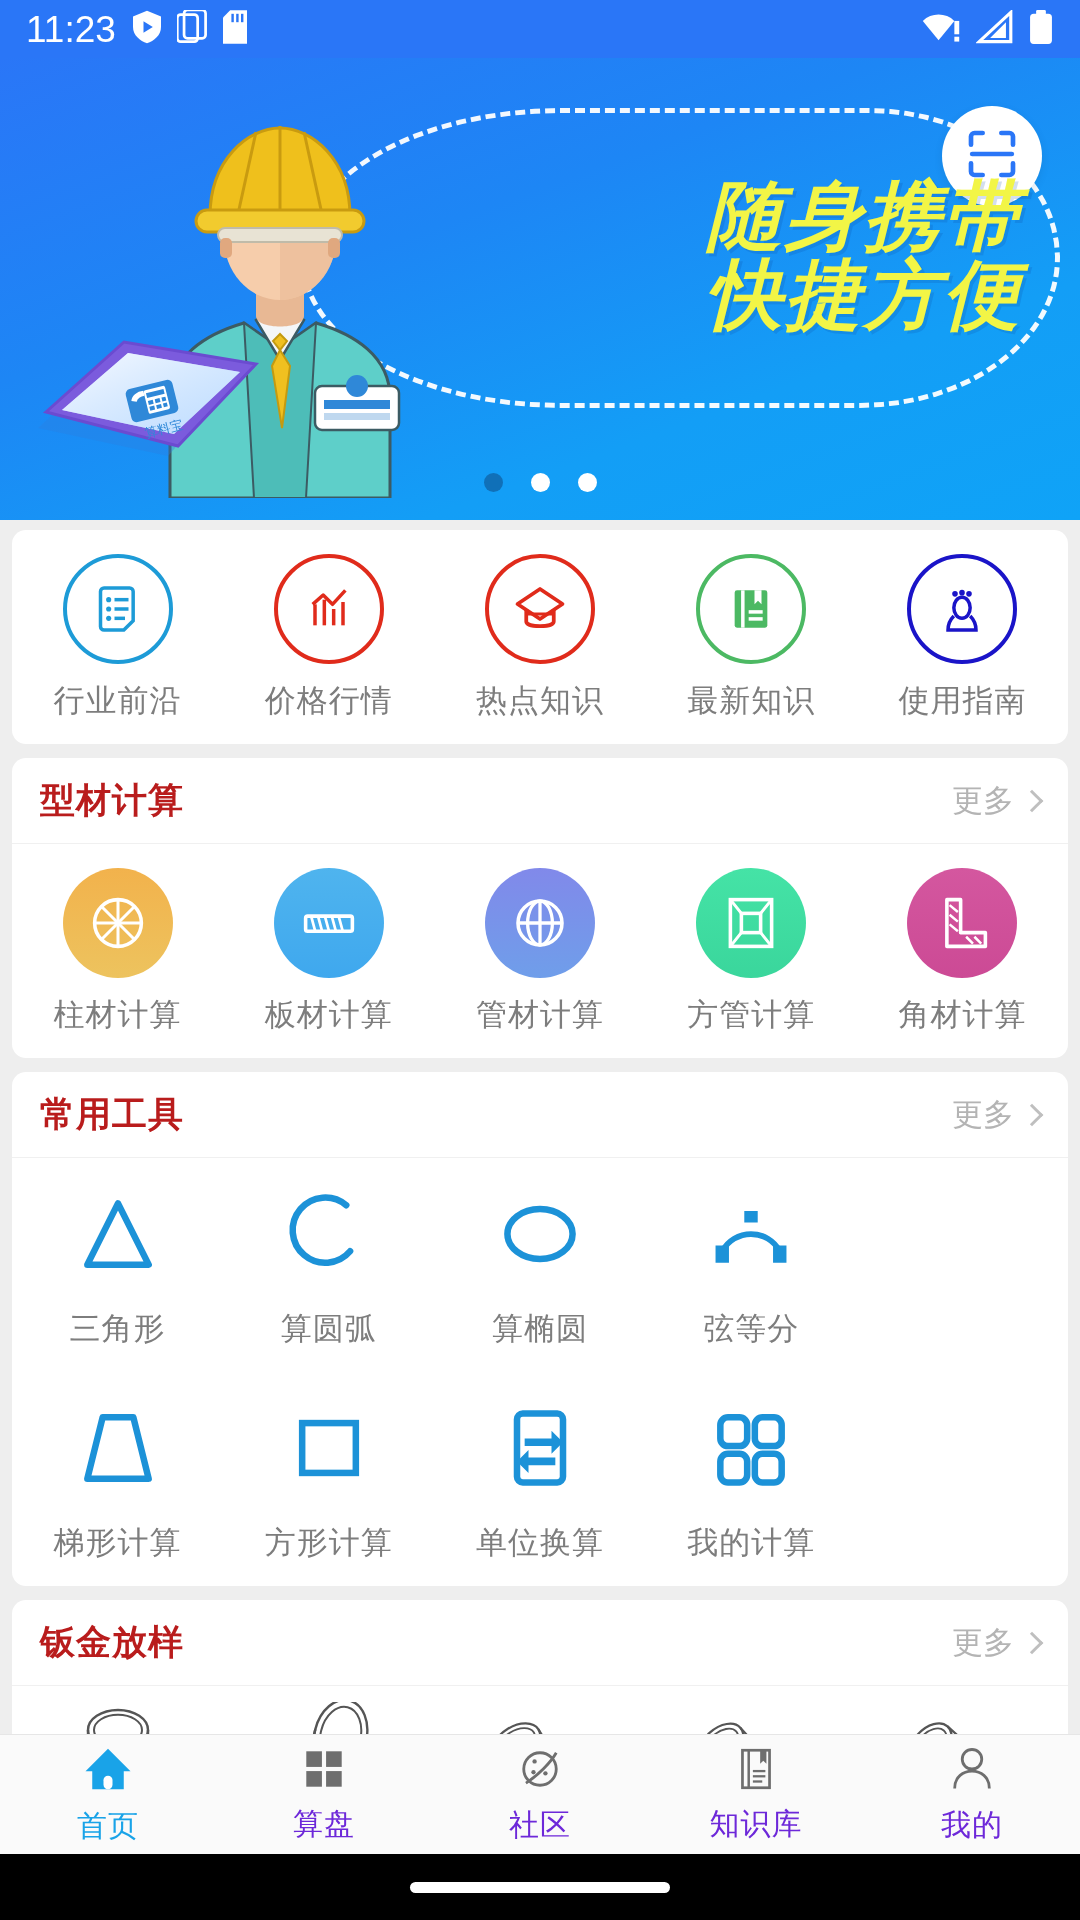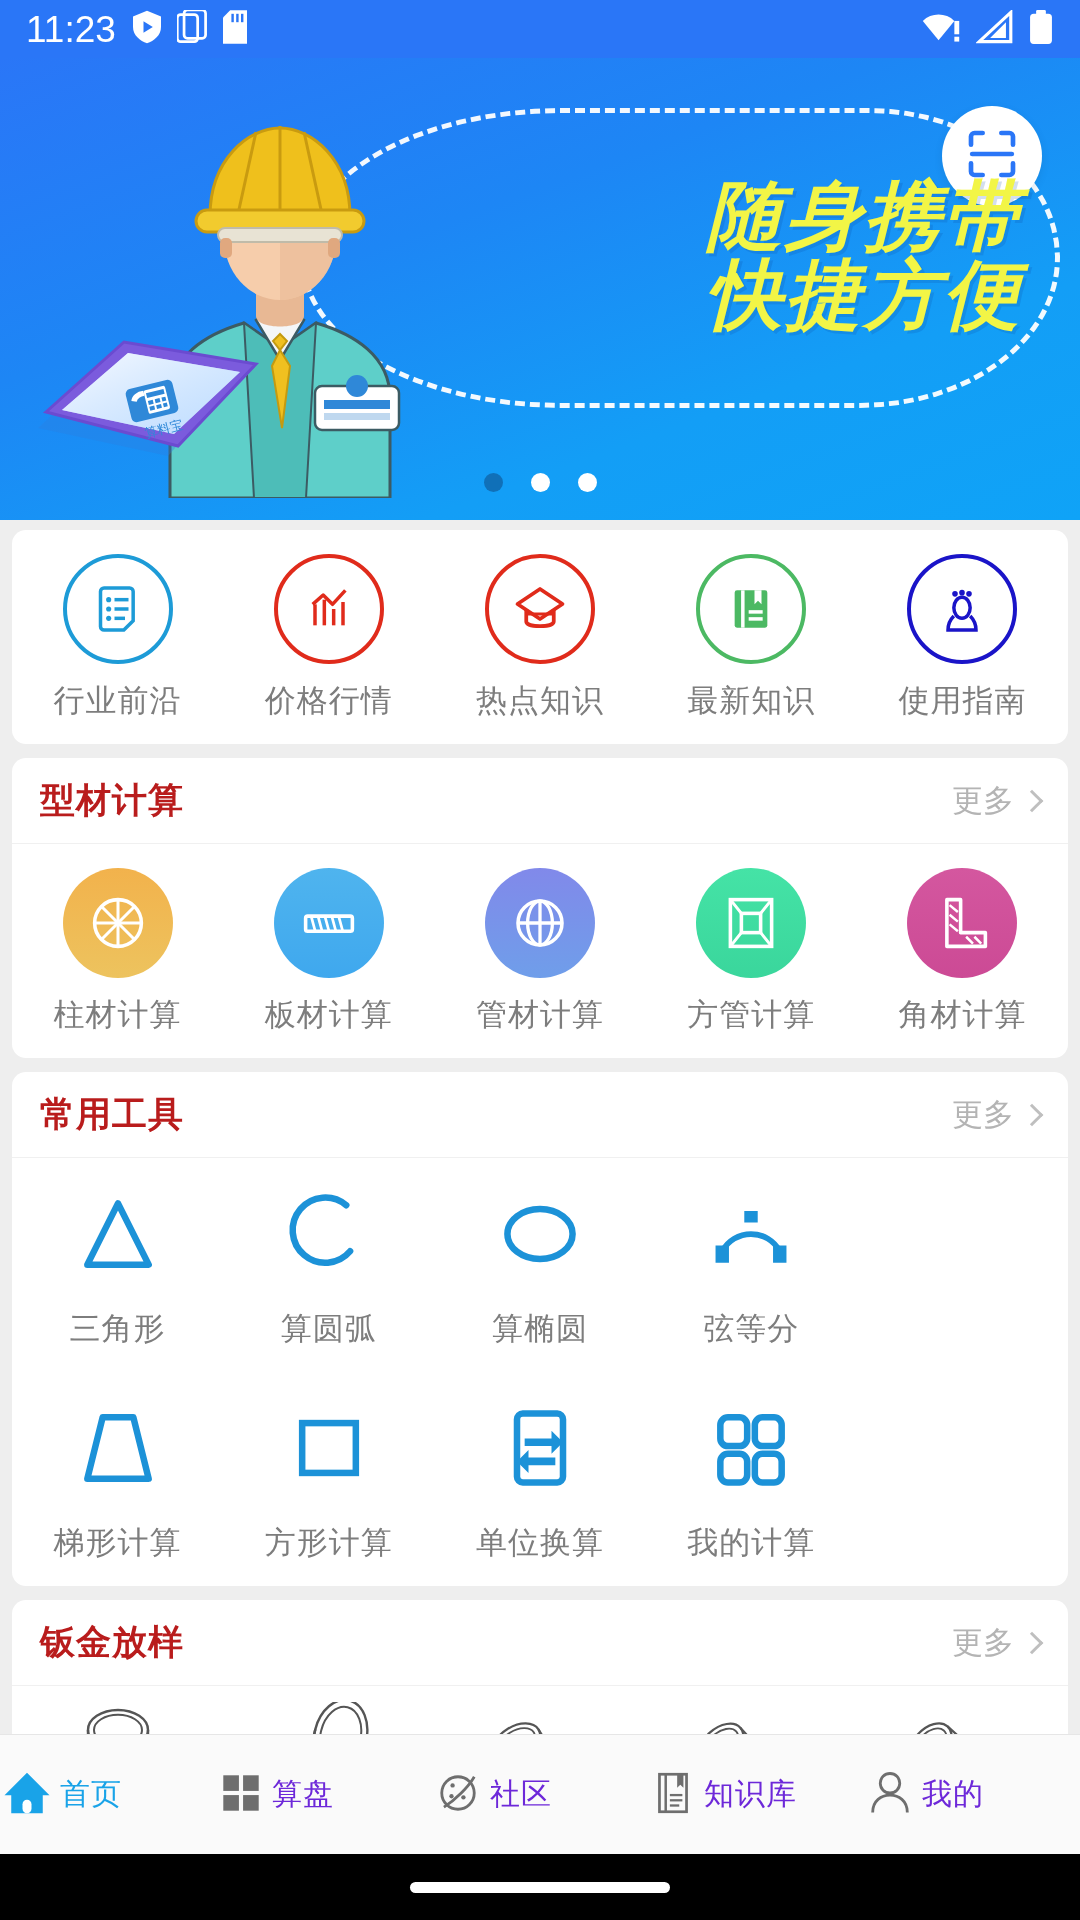--- a/index.html
+++ b/index.html
@@ -83,21 +83,21 @@
 
   .sheet-row { display: grid; grid-template-columns: repeat(5,1fr); height: 122px; overflow: hidden; }
   .sheet-cell { display: flex; align-items: flex-start; justify-content: center; padding-top: 16px; }
 
   
   .tabbar {
     position: absolute; left: 0; bottom: 66px; width: 1080px; height: 120px;
     background: #fafafa; border-top: 1px solid #e6e6e6;
     display: grid; grid-template-columns: repeat(5,1fr); align-items: center;
   }
-  .tab { display: flex; flex-direction: row; align-items: center; gap: 6px; }
+  .tab { display: flex; flex-direction: column; align-items: center; gap: 6px; }
   .tab .tlbl { font-size: 30px; color: #6d28d9; letter-spacing: 1px; }
   .tab.active .tlbl { color: #19a3e8; }
 
   .navbar-sys { position: absolute; left: 0; bottom: 0; width: 1080px; height: 66px; background: #000000; display: flex; align-items: center; justify-content: center; }
   .navbar-pill { width: 260px; height: 11px; border-radius: 6px; background: #ffffff; }
 </style>
 </head>
 <body>
 
 <div class="phone">

